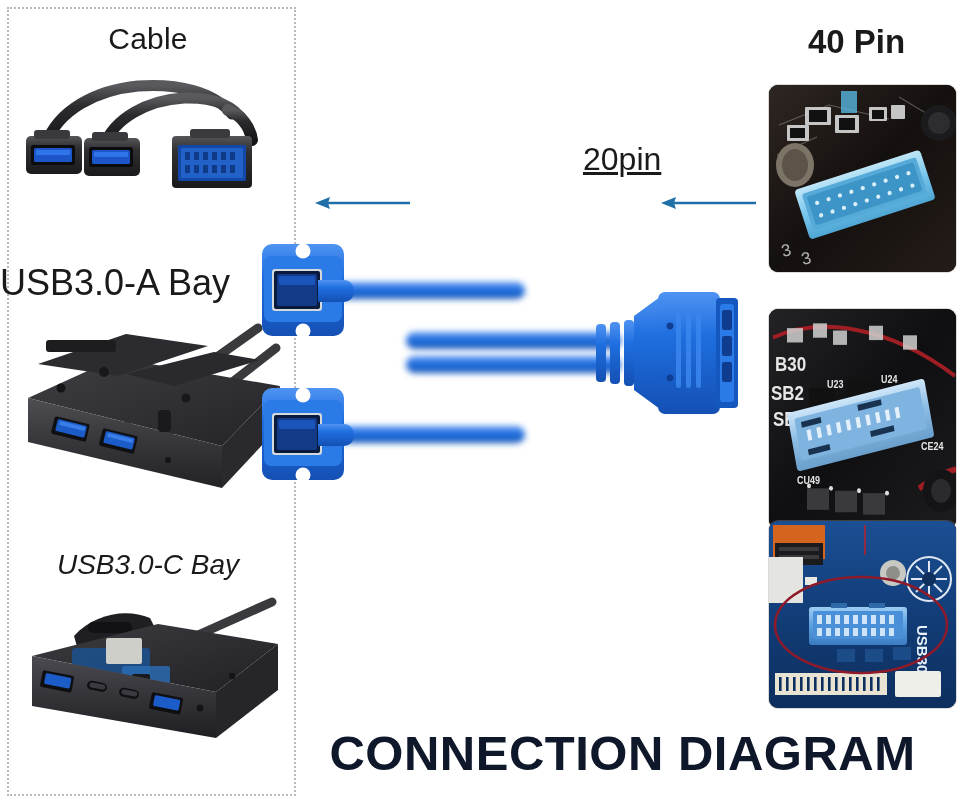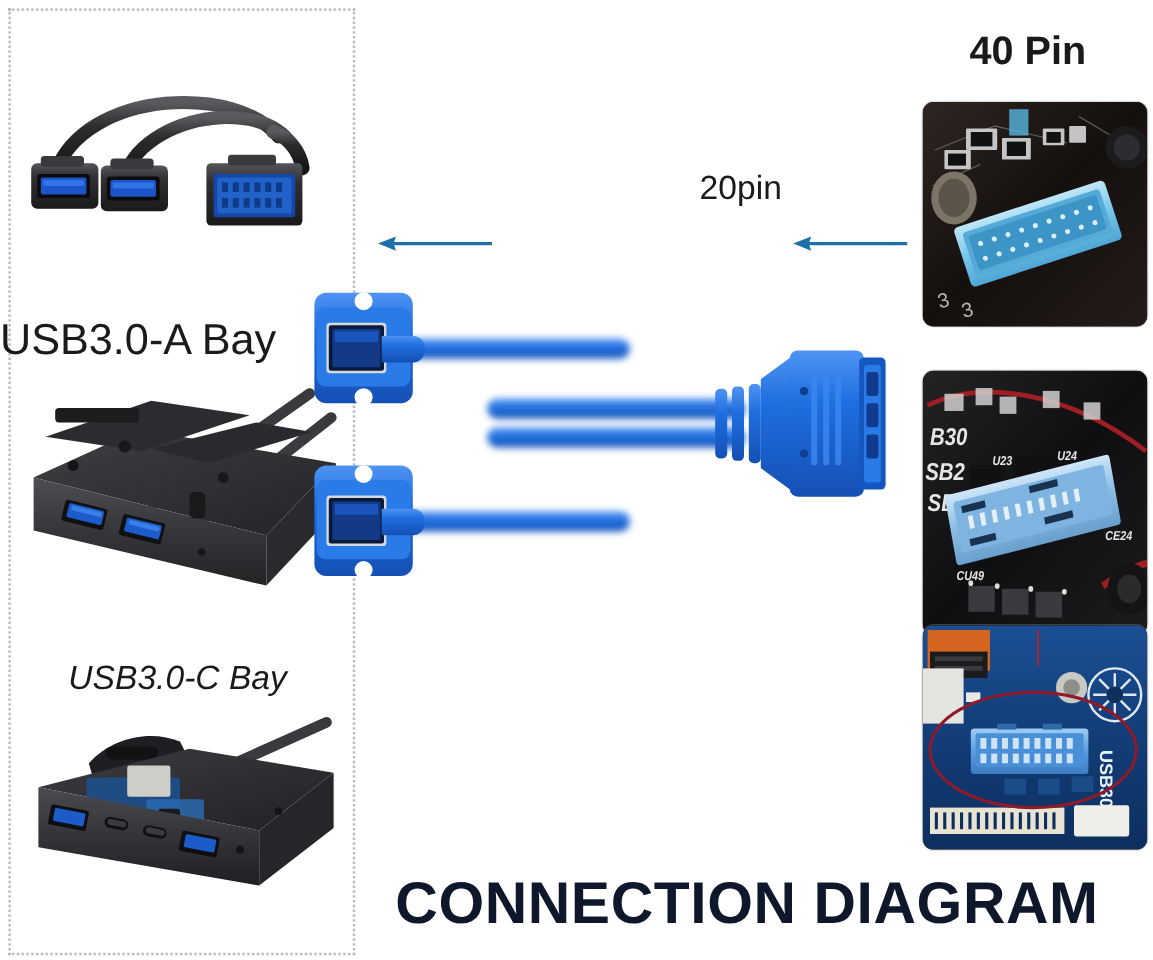--- a/index.html
+++ b/index.html
@@ -34,21 +34,21 @@
   .label {
     position: absolute;
     color: #1a1a1a;
     white-space: nowrap;
     font-weight: 400;
   }
   .label-cable     { left: 0; top: 22px;  width: 296px; text-align: center; font-size: 30px; letter-spacing: .2px; }
   .label-abay      { left: 0; top: 262px; width: 296px; text-align: left; font-size: 36px; }
   .label-cbay      { left: 0; top: 549px; width: 296px; text-align: center; font-size: 28px; font-style: italic; }
   .label-usb30     { left: 386px; top: 141px; font-size: 33px; }
-  .label-20pin     { left: 583px; top: 141px; font-size: 28px; }
+  .label-20pin     { left: 583px; top: 141px; font-size: 32px; text-decoration: underline; }
   .label-20pin-top { left: 752px; top: 23px; width: 209px; text-align: center; font-size: 33px; font-weight: 700; }
   .title-bottom {
     position: absolute;
     left: 300px; top: 725px;
     width: 645px;
     text-align: center;
     font-size: 49px;
     font-weight: 700;
     letter-spacing: .5px;
     color: #0f172a;
@@ -63,21 +63,21 @@
   .photo {
     position: absolute;
     left: 769px;
     width: 187px;
     border-radius: 9px;
     overflow: hidden;
     box-shadow: 0 0 0 1px rgba(150,150,150,.35);
     background: #0b0b0c;
   }
   .photo-1 { top: 85px;  height: 187px; }
-  .photo-2 { top: 309px; height: 220px; font-style: italic; }
+  .photo-2 { top: 309px; height: 220px; }
   .photo-3 { top: 521px; height: 187px; }
   .photo svg { display: block; width: 100%; height: 100%; }
 
   
   .shot { position: absolute; }
   .shot svg { display: block; width: 100%; height: 100%; }
   .shot-cable { left: 18px;  top: 74px;  width: 268px; height: 125px; }
   .shot-abay  { left: 8px;   top: 300px; width: 285px; height: 200px; }
   .shot-cbay  { left: 10px;  top: 580px; width: 283px; height: 180px; }
 
@@ -89,20 +89,21 @@
   }
   .center-cable svg { display: block; width: 100%; height: 100%; }
 </style>
 </head>
 <body>
 
 <div id="stage">
 
   <div class="dashed-box"></div>
 
+  <div class="label label-cable">Cable</div>
 
   <div class="shot shot-cable">
     <svg viewBox="0 0 268 125" preserveAspectRatio="none">
       <defs>
         <linearGradient id="blkcab" x1="0" y1="0" x2="0" y2="1">
           <stop offset="0" stop-color="#5a5a5e"></stop>
           <stop offset=".35" stop-color="#2c2c2f"></stop>
           <stop offset="1" stop-color="#151517"></stop>
         </linearGradient>
         <linearGradient id="blkbody" x1="0" y1="0" x2="0" y2="1">

